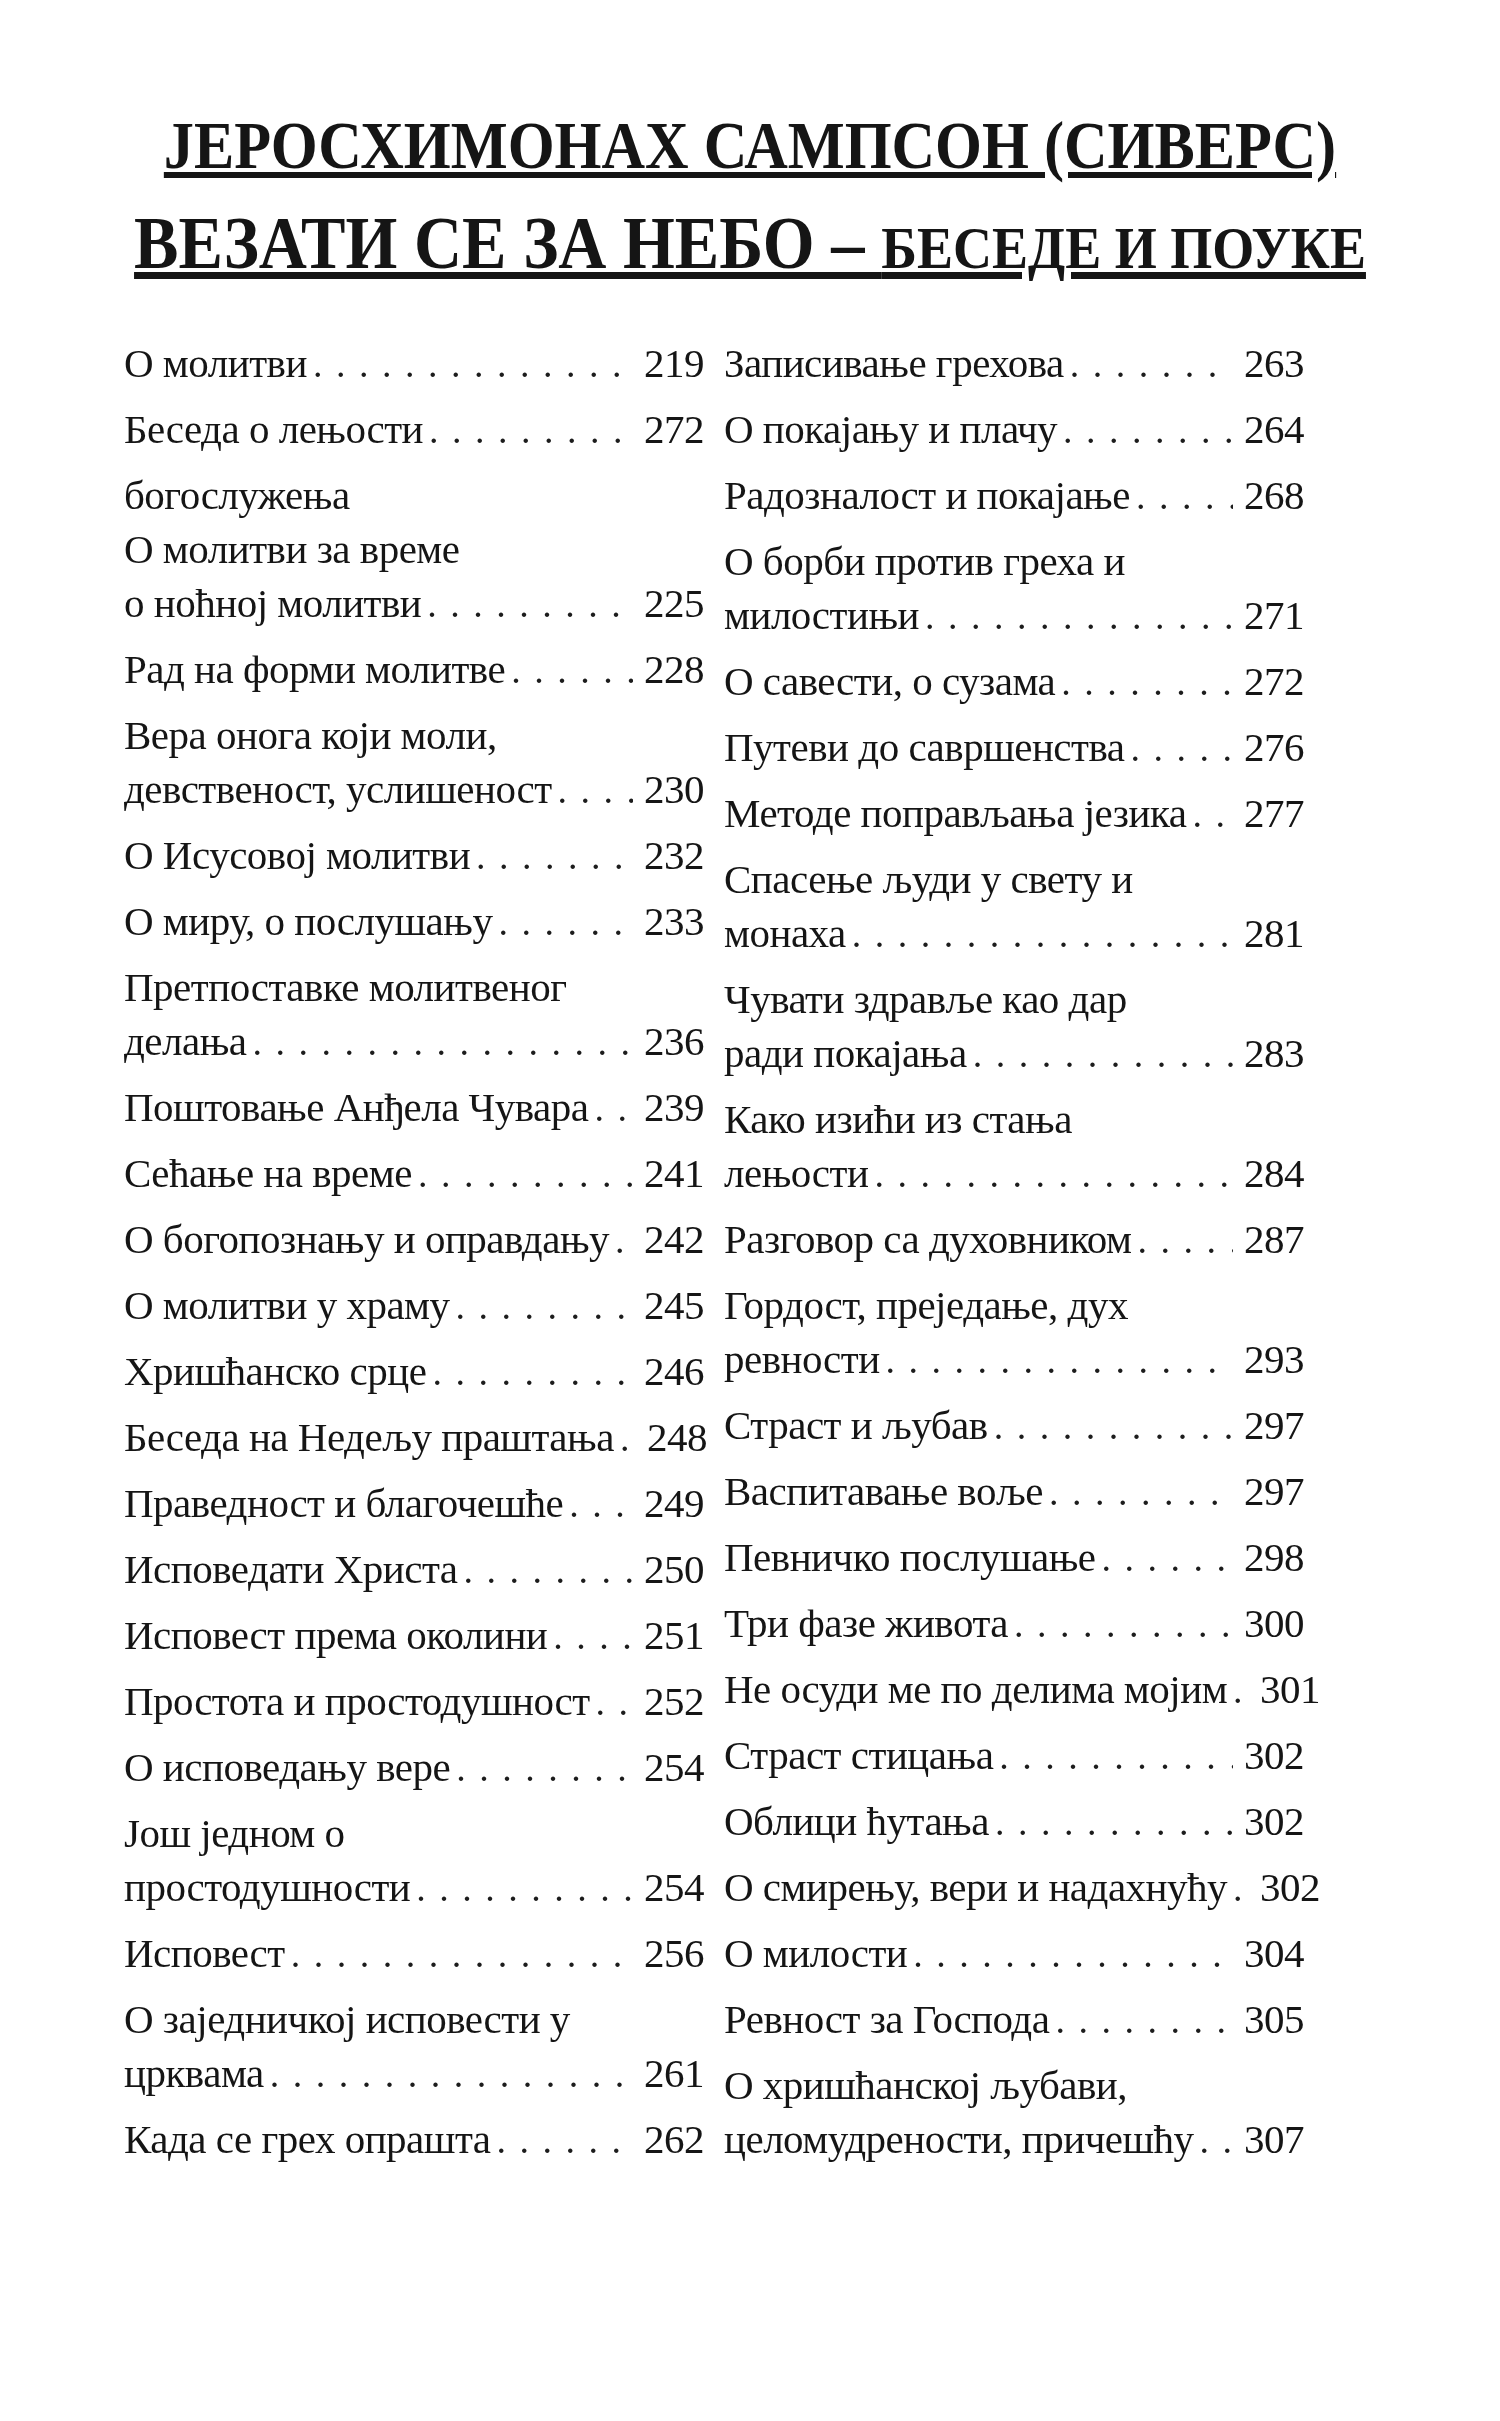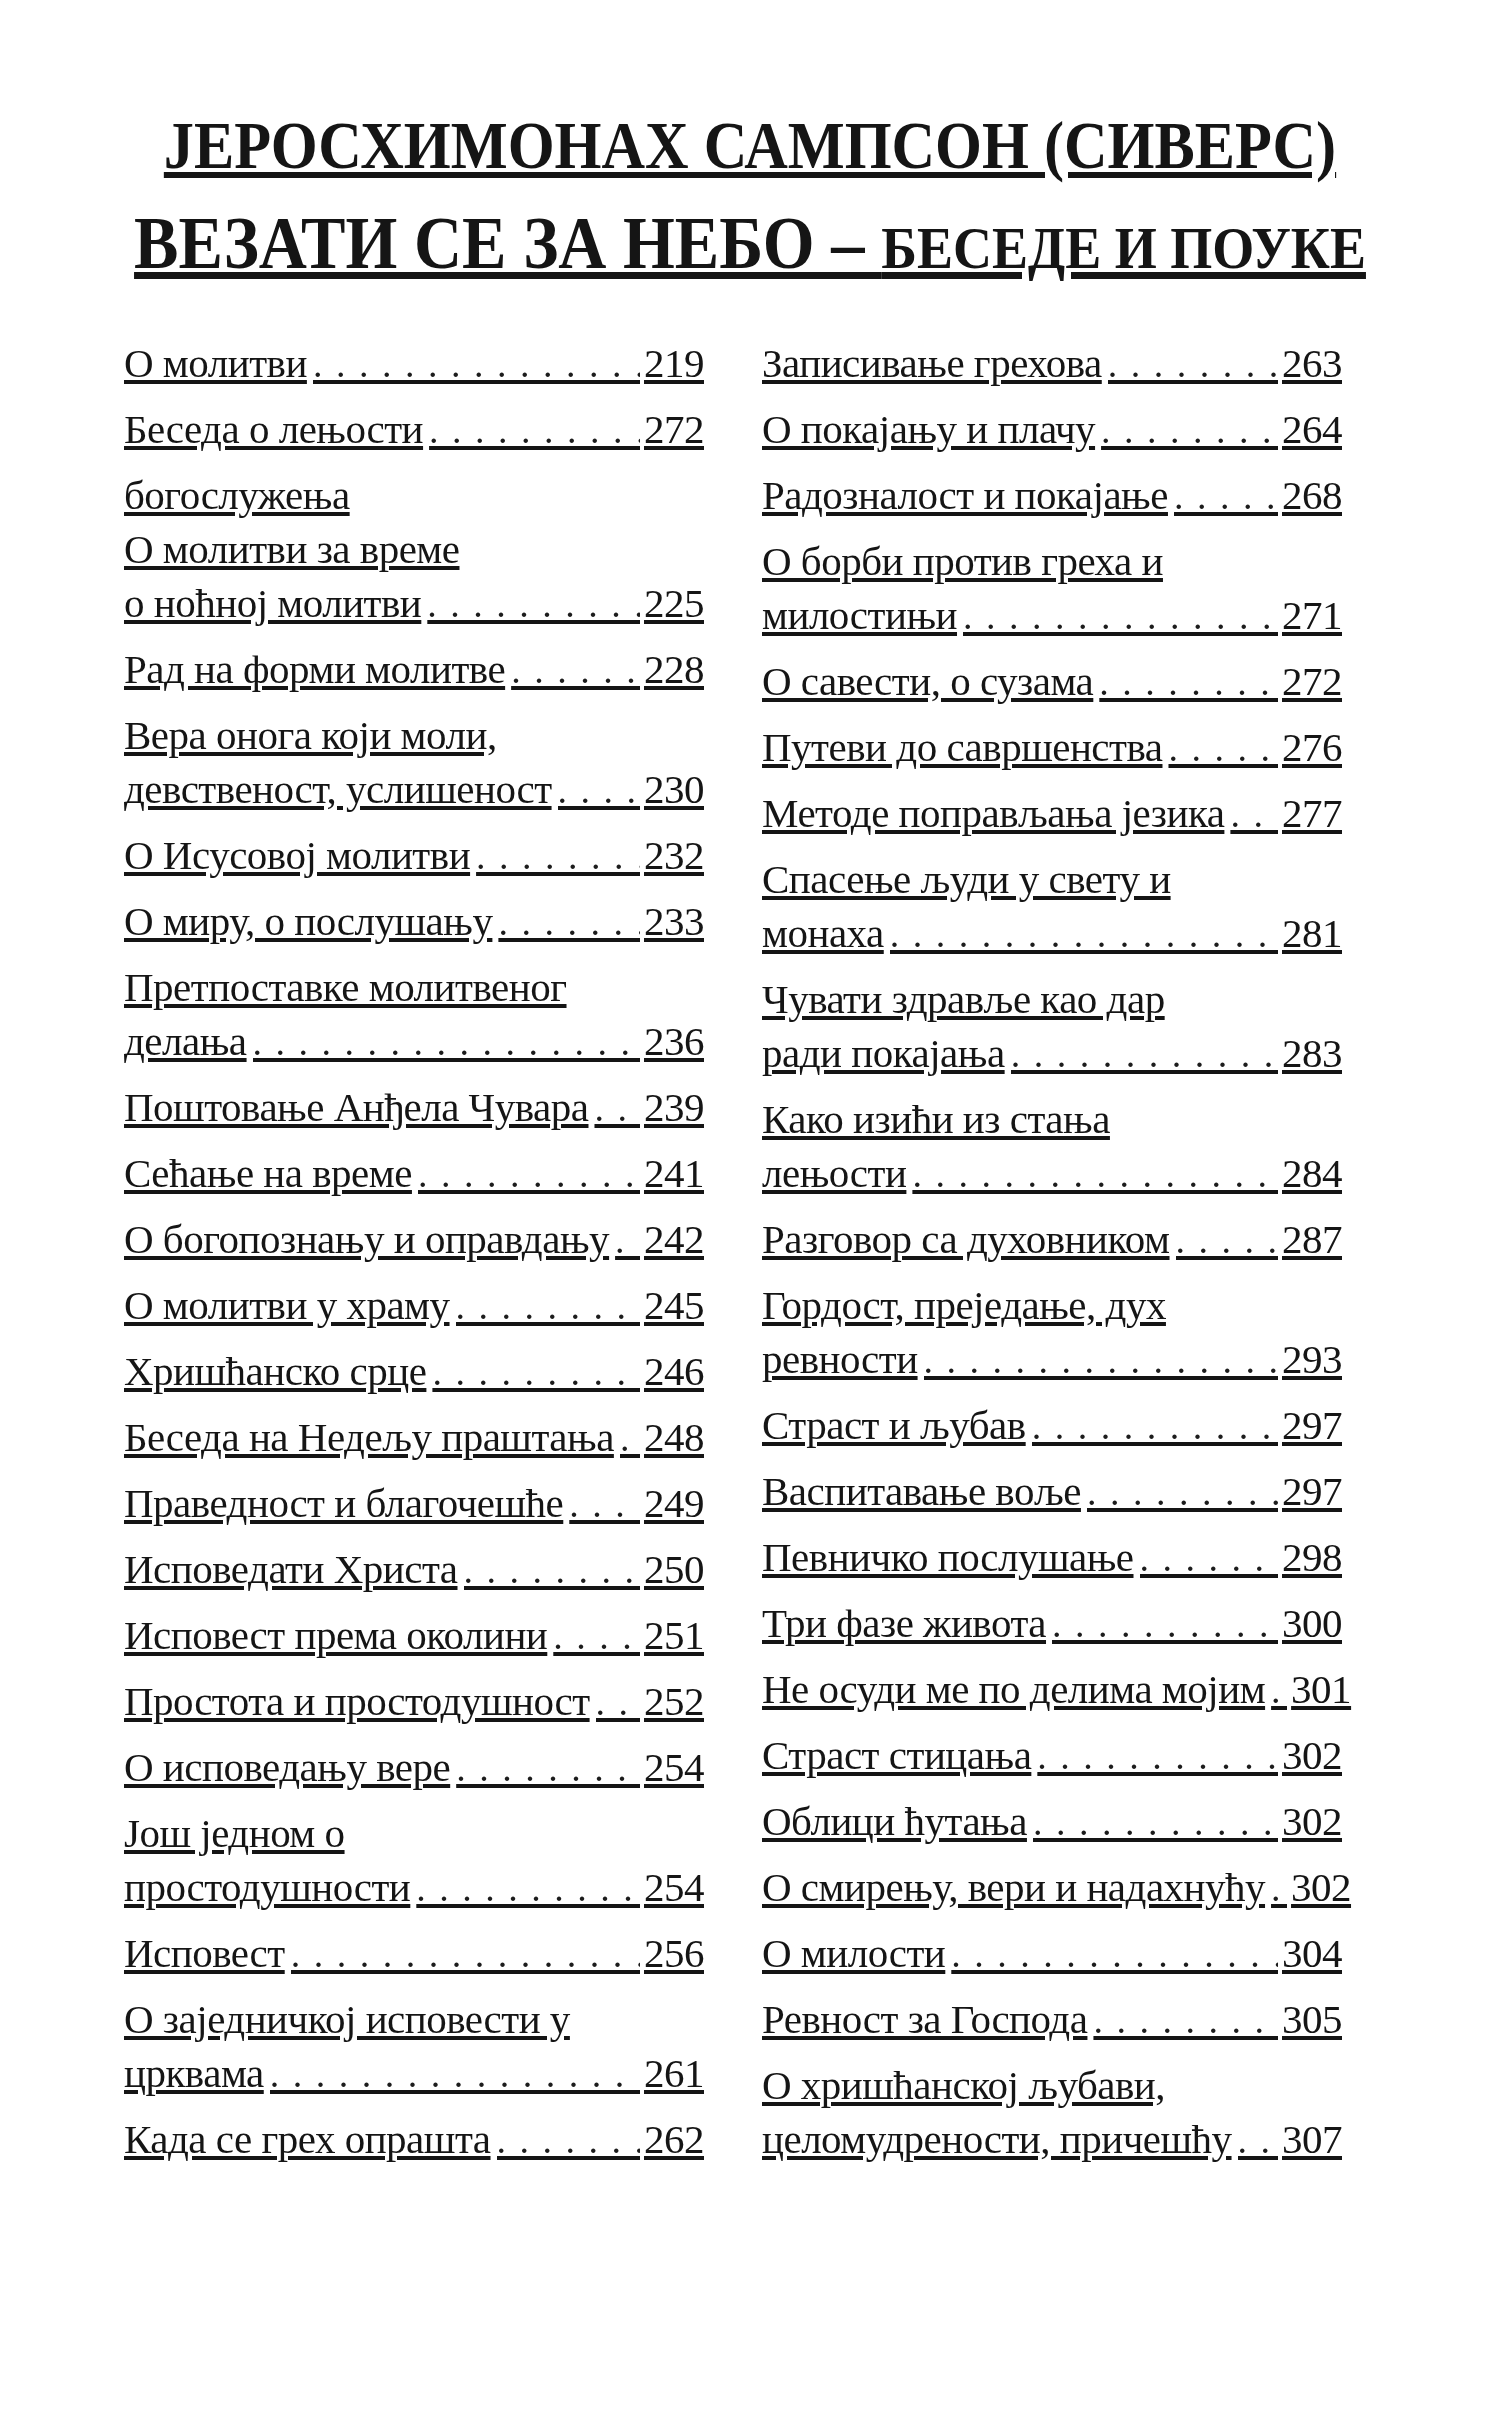--- a/index.html
+++ b/index.html
@@ -26,22 +26,21 @@
   }
   .title-line1 { font-size: 67px; }
   .title-line2 { margin-top: 27px; font-size: 74px; }
   .title-line2 .sub { font-size: 60px; }
 
   
   .columns {
     display: flex;
     margin-left: 124px;
     margin-top: 56px;
-    gap: 58px;
-    text-decoration: underline;
+    gap: 20px;
   }
   .col { width: 580px; flex: 0 0 580px; }
 
   .entry { margin-bottom: 11px; }
   .entry-line {
     font-size: 41px;
     line-height: 54px;
     letter-spacing: -0.5px;
     white-space: nowrap;
   }
@@ -53,21 +52,21 @@
     white-space: nowrap;
     min-width: 16px;
     margin: 0 4px 0 6px;
     color: #1c1c1c;
   }
   .leader::after {
     content: ". . . . . . . . . . . . . . . . . . . . . . . . . . . . . . . . . . . . . . . . . . . . . . . . . . . .";
     letter-spacing: 2px;
     font-size: 38px;
   }
-  .pagenum { flex: 0 0 auto; text-align: center; }
+  .pagenum { flex: 0 0 auto; text-align: center; margin-left: 7px; }
 </style>
 </head>
 <body>
 
 <div class="page">
   <header class="header">
     <span class="title-line title-line1">ЈЕРОСХИМОНАХ САМПСОН (СИВЕРС)</span>
     <span class="title-line title-line2"><span>ВЕЗАТИ СЕ ЗА НЕБО – </span><span class="sub">БЕСЕДЕ И ПОУКЕ</span></span>
   </header>
 

